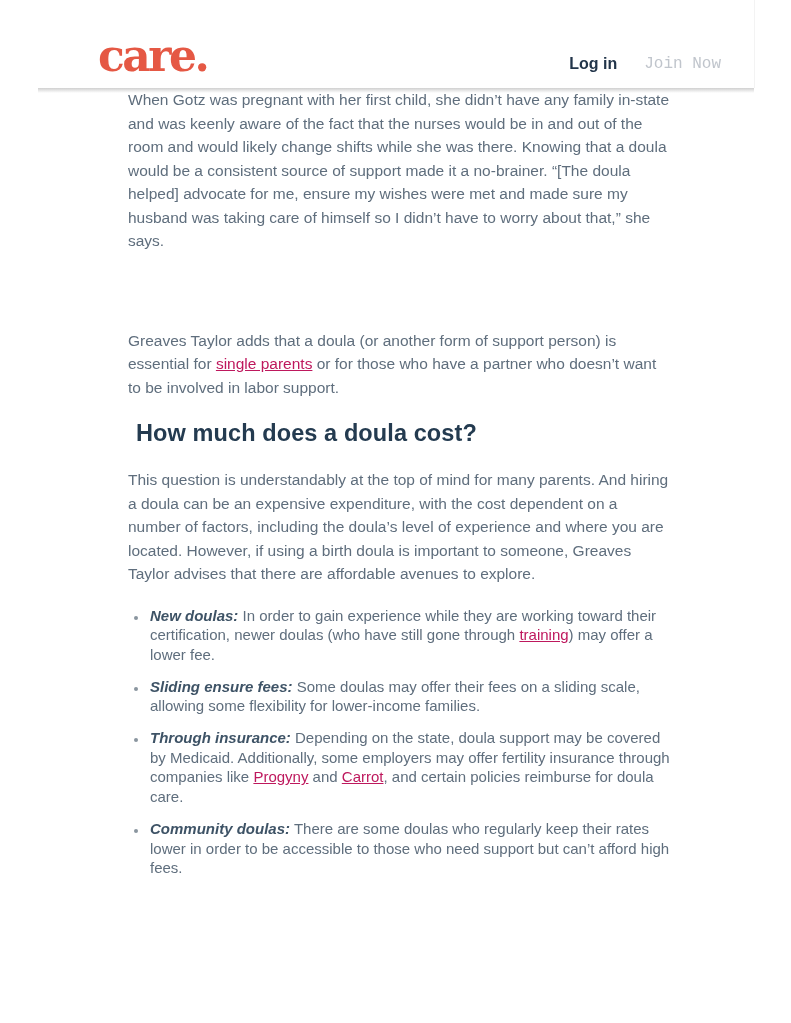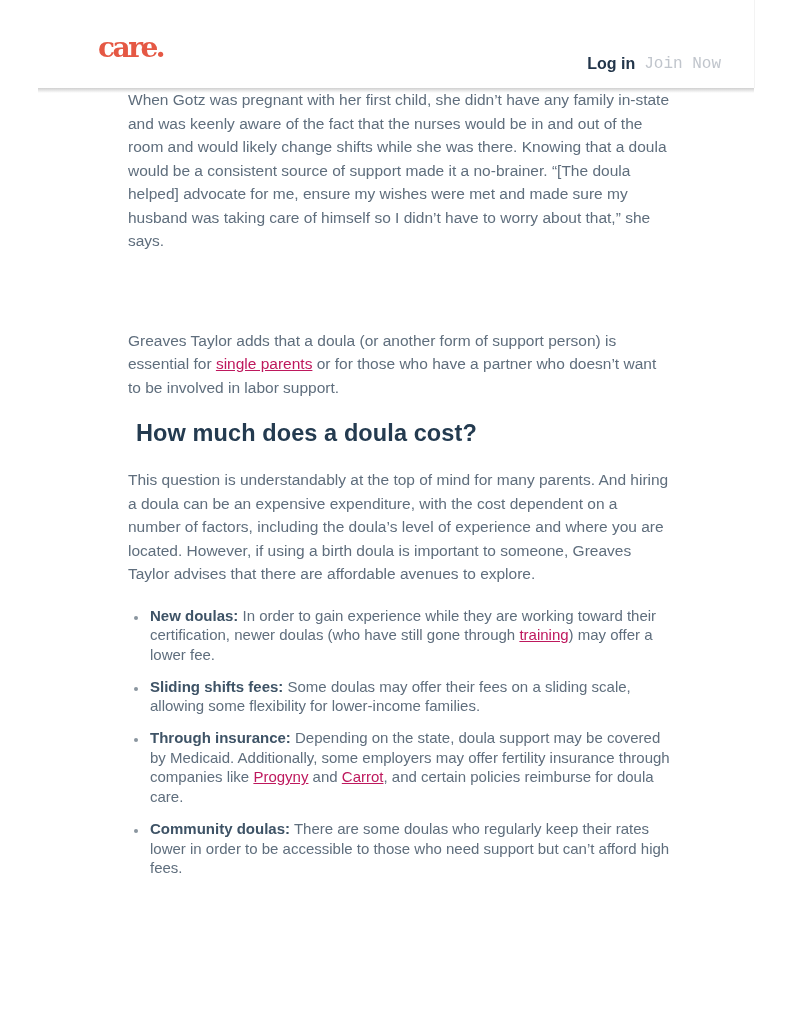--- a/index.html
+++ b/index.html
@@ -21,34 +21,34 @@
     height: 88px;
     background: #ffffff;
     z-index: 5;
   }
   .logo {
     position: absolute;
     left: 98px;
     top: 34px;
     font-family: "DejaVu Serif", serif;
     font-weight: 700;
-    font-size: 28px;
+    font-size: 44px;
     line-height: 1;
     letter-spacing: -2.5px;
     color: #E55844;
     cursor: pointer;
     user-select: none;
   }
   .header-nav {
     position: absolute;
     right: 70px;
     top: 55px;
     display: flex;
     align-items: center;
-    gap: 9px;
+    gap: 27px;
     font-size: 16px;
     white-space: nowrap;
   }
   .login-link {
     color: #22354A;
     font-weight: 700;
     text-decoration: none;
     cursor: pointer;
   }
   .join-link {
@@ -122,20 +122,21 @@
     margin: 0 0 12px 0;
     padding-left: 2px;
   }
   .cost-list li::marker {
     color: #8A959F;
     font-size: 12px;
   }
   .bullet-label {
     font-weight: 700;
     color: #3E5366;
+    font-style: italic;
   }
 </style>
 </head>
 <body>
 
 <header class="site-header">
   <div class="logo">care.</div>
   <nav class="header-nav">
     <a class="login-link">Log in</a>
     <a class="join-link">Join Now</a>
@@ -154,20 +155,20 @@
 
   <p><span>Greaves Taylor adds that a doula (or another form of support person) is essential for </span><a class="inline-link">single parents</a><span> or for those who have a partner who doesn’t want to be involved in labor support.</span></p>
 
   <h2>How much does a doula cost?</h2>
 
   <p>This question is understandably at the top of mind for many parents. And hiring a doula can be an expensive expenditure, with the cost dependent on a number of factors, including the doula’s level of experience and where you are located. However, if using a birth doula is important to someone, Greaves Taylor advises that there are affordable avenues to explore.</p>
 
   <ul class="cost-list">
     <li><span class="bullet-label">New doulas:</span><span> In order to gain experience while they are working toward their certification, newer doulas (who have still gone through </span><a class="inline-link">training</a><span>) may offer a lower fee.</span></li>
 
-    <li><span class="bullet-label">Sliding shifts fees:</span><span> Some doulas may offer their fees on a sliding scale, allowing some flexibility for lower-income families.</span></li>
+    <li><span class="bullet-label">Sliding ensure fees:</span><span> Some doulas may offer their fees on a sliding scale, allowing some flexibility for lower-income families.</span></li>
 
     <li><span class="bullet-label">Through insurance:</span><span> Depending on the state, doula support may be covered by Medicaid. Additionally, some employers may offer fertility insurance through companies like </span><a class="inline-link">Progyny</a><span> and </span><a class="inline-link">Carrot</a><span>, and certain policies reimburse for doula care.</span></li>
 
     <li><span class="bullet-label">Community doulas:</span><span> There are some doulas who regularly keep their rates lower in order to be accessible to those who need support but can’t afford high fees.</span></li>
   </ul>
 
 </main>
 
 </body></html>

